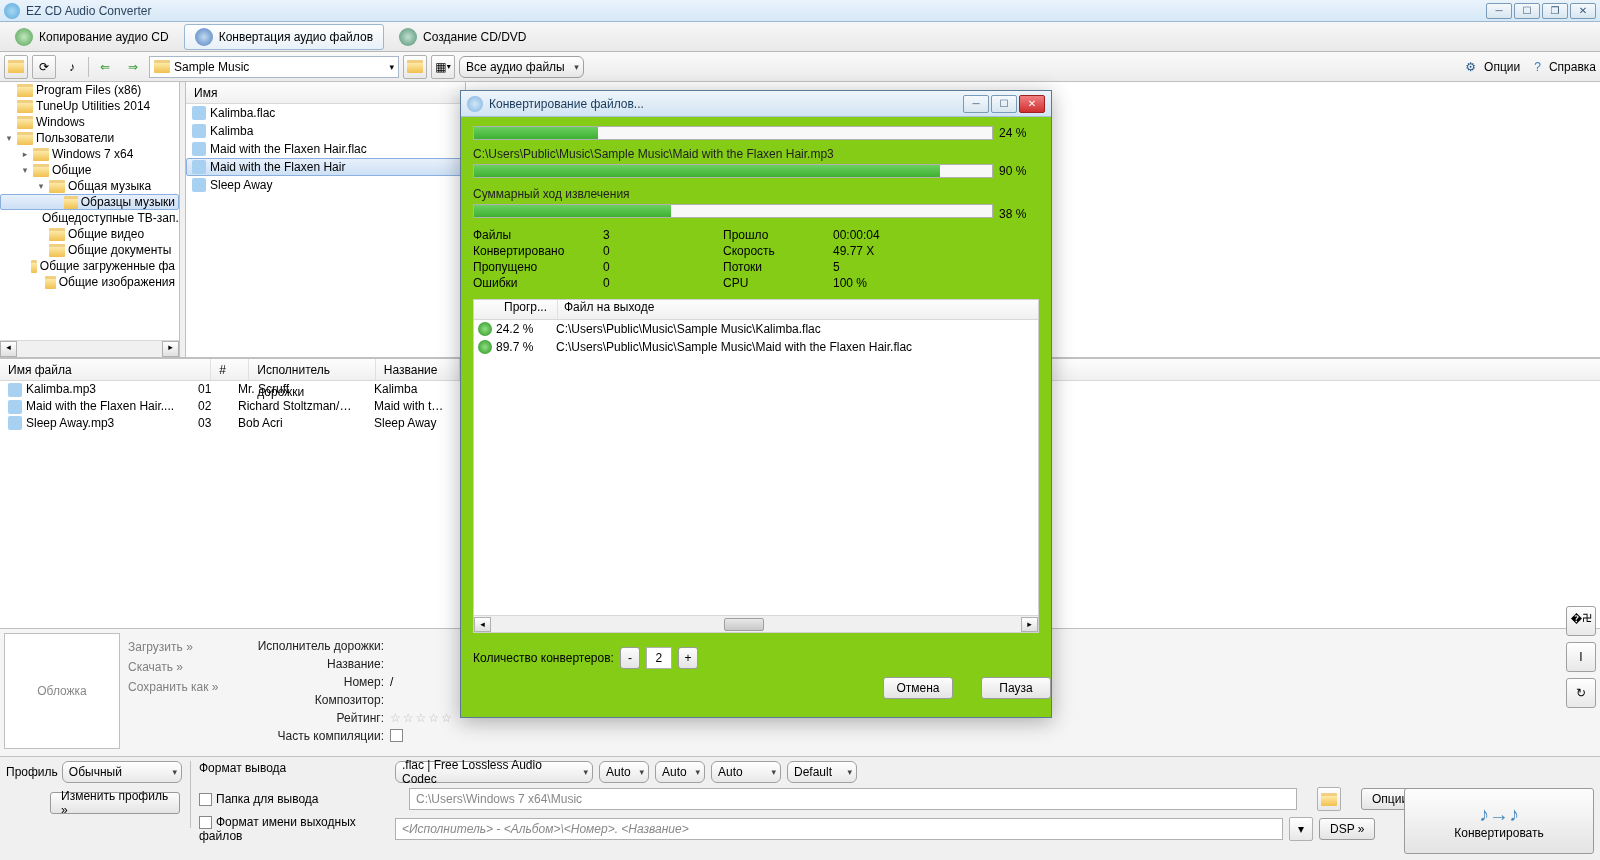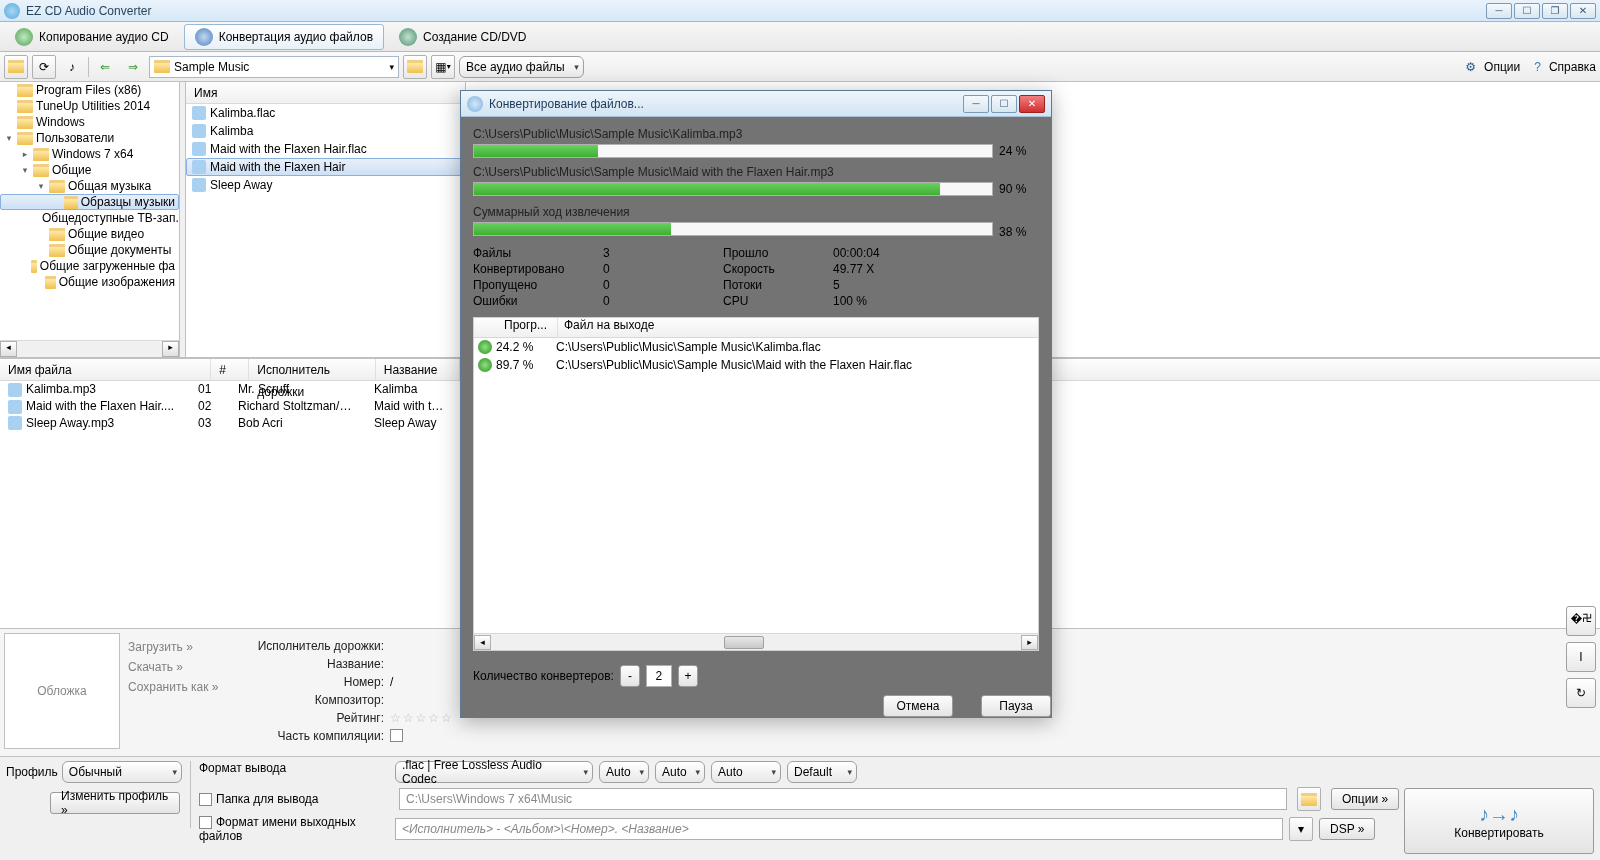--- a/index.html
+++ b/index.html
@@ -45,21 +45,21 @@
 .metalabels .mr{display:flex;padding:2px 0}
 .metalabels .ml{width:160px;text-align:right;padding-right:6px;color:#222}
 .stars{color:#c0c0c0;letter-spacing:2px}
 .bottom{height:76px;border-top:1px solid #c0c0c0;background:#f0f0f0;padding:4px 6px;display:flex;gap:8px}
 .btn{height:22px;padding:0 10px;border:1px solid #9a9a9a;background:linear-gradient(#fdfdfd,#e4e4e4);border-radius:3px;cursor:pointer;display:inline-flex;align-items:center;font-size:12px}
 .chk{width:13px;height:13px;border:1px solid #888;background:#fff;display:inline-block;vertical-align:middle;margin-right:4px}
 .txtfield{height:22px;border:1px solid #b0b0b0;background:#fff;padding:0 6px;display:flex;align-items:center;color:#888;font-size:12px}
 .rightcol{position:absolute;right:4px;top:606px;display:flex;flex-direction:column;gap:6px}
 .sqbtn{width:30px;height:30px;border:1px solid #a0a0a0;background:linear-gradient(#fff,#e8e8e8);border-radius:3px;display:flex;align-items:center;justify-content:center;cursor:pointer}
 
-.dialog{position:absolute;left:460px;top:90px;width:592px;height:628px;background:#737373;border:1px solid #5a7a9a;box-shadow:0 4px 20px rgba(0,0,0,.3)}
+.dialog{position:absolute;left:460px;top:90px;width:592px;height:628px;background:#84cc16;border:1px solid #5a7a9a;box-shadow:0 4px 20px rgba(0,0,0,.3)}
 .dlg-title{height:26px;background:linear-gradient(#eef5fb,#d2e4f3);display:flex;align-items:center;padding:0 6px;color:#1a3a5a;border-bottom:1px solid #a8c0d8}
 .dlg-title .winbtns{gap:2px}
 .dlg-title .winbtn{width:26px;height:18px}
 .dlg-title .close{background:linear-gradient(#f08080,#d03030);color:#fff;border-color:#a02020}
 .dlg-body{padding:6px 12px}
 .path{font-size:12px;color:#222;margin-top:4px}
 .pbar{height:14px;border:1px solid #b0b0b0;background:#f8f8f8;margin:3px 0;position:relative}
 .pfill{height:100%;background:linear-gradient(#6ad060,#3eb030)}
 .statgrid{display:grid;grid-template-columns:130px 120px 110px 120px;font-size:12px;margin-top:6px}
 .statgrid div{padding:1px 0}
@@ -335,21 +335,21 @@
       <div class="dropdown" style="width:50px">
           <span>Auto</span>
         </div>
       <div class="dropdown" style="width:70px">
           <span>Auto</span>
         </div>
       <div class="dropdown" style="width:70px">
           <span>Default</span>
         </div>
     </div>
-    <div style="display:flex;align-items:center;gap:10px;margin-bottom:4px">
+    <div style="display:flex;align-items:center;gap:20px;margin-bottom:4px">
       <span style="width:190px"><span class="chk"></span><span>Папка для вывода</span></span>
       <div class="txtfield" style="width:888px">
           <span>C:\Users\Windows 7 x64\Music</span>
         </div>
       <div class="tbtn">
           <div class="fldr"></div>
         </div>
       <div class="btn">
           <span>Опции »</span>
         </div>
@@ -382,21 +382,20 @@
   <div class="dlg-title">
     <div style="width:16px;height:16px;border-radius:50%;background:radial-gradient(#d0e8f8,#80b0e0);margin-right:6px"></div>
     <span>Конвертирование файлов...</span>
     <div class="winbtns">
       <div class="winbtn">─</div>
       <div class="winbtn">☐</div>
       <div class="winbtn close">✕</div>
     </div>
   </div>
   <div class="dlg-body">
-    <div class="path">C:\Users\Public\Music\Sample Music\Kalimba.mp3</div>
     <div style="display:flex;align-items:center;gap:6px">
       <div class="pbar" style="flex:1">
           <div class="pfill" id="pf1" style="width: 24%;"></div>
         </div>
       <span style="width:40px">24 %</span>
     </div>
     <div class="path">C:\Users\Public\Music\Sample Music\Maid with the Flaxen Hair.mp3</div>
     <div style="display:flex;align-items:center;gap:6px">
       <div class="pbar" style="flex:1">
           <div class="pfill" id="pf2" style="width: 90%;"></div>

